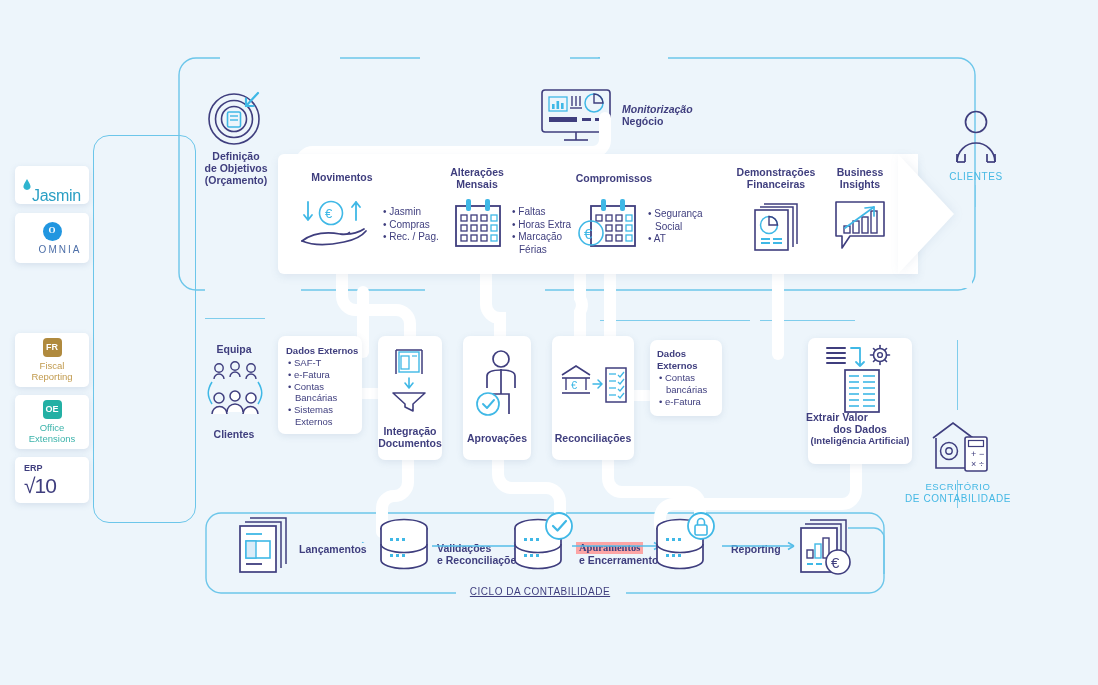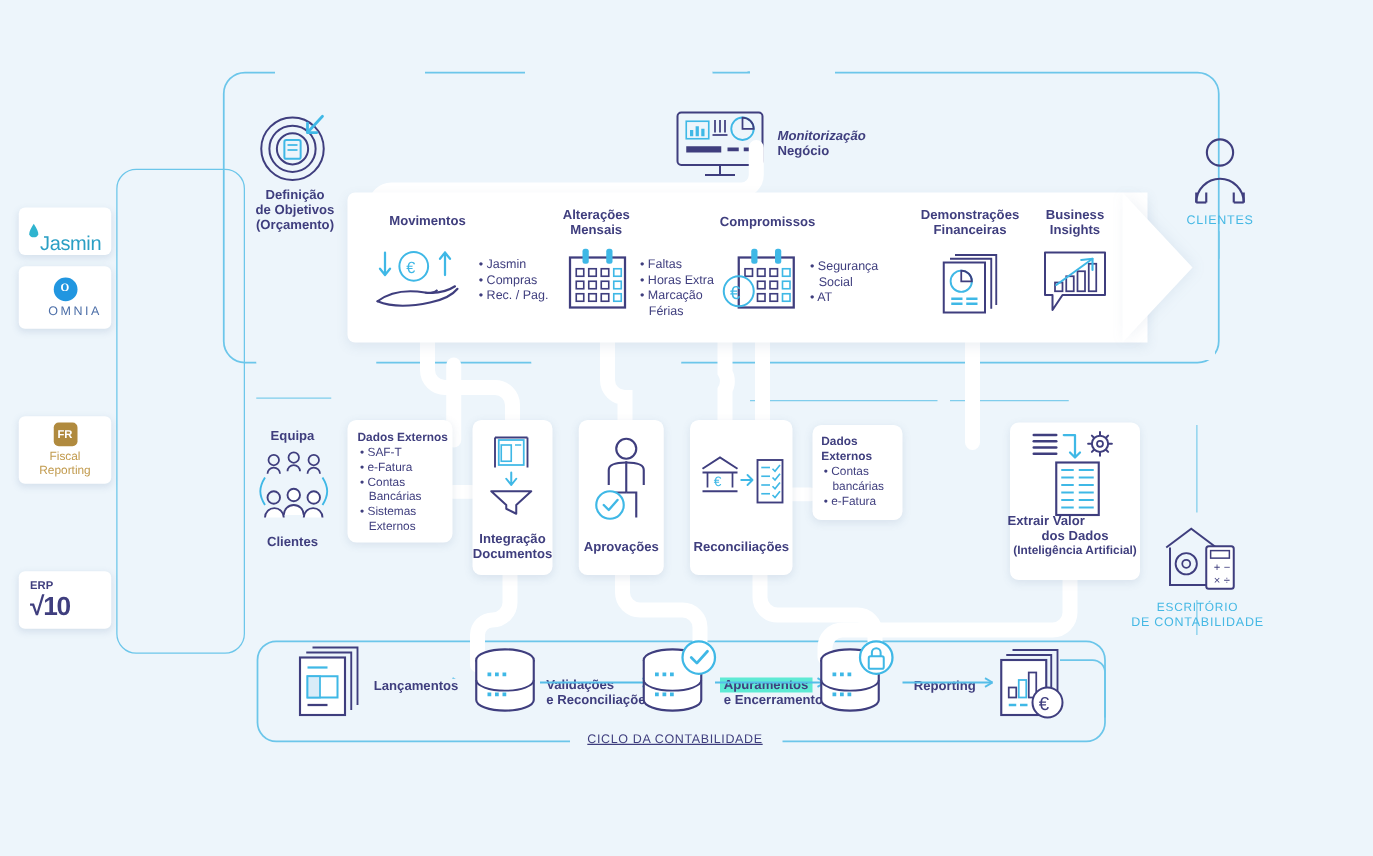--- a/index.html
+++ b/index.html
@@ -124,24 +124,29 @@
     <div class="prodname" style="color:#4d6fa8;letter-spacing:2px;font-size:10px;padding-left:16px;">OMNIA</div>
   </div>
 
 
   <div class="prod" style="top:333px;height:54px;">
     <div class="badge" style="background:#b08a3e;">FR</div>
     <div class="prodname" style="color:#c19a4d;">Fiscal</div>
     <div class="prodname" style="color:#c19a4d;">Reporting</div>
   </div>
 
+  <div class="prod" style="top:395px;height:54px;">
+    <div class="badge" style="background:#23b0a4;">OE</div>
+    <div class="prodname" style="color:#3cb3ab;">Office</div>
+    <div class="prodname" style="color:#3cb3ab;">Extensions</div>
+  </div>
 
   <div class="prod" style="top:457px;height:46px;align-items:flex-start;padding-left:9px;justify-content:center;">
     <div style="font-size:9px;font-weight:700;color:#3f3e7e;">ERP</div>
-    <div style="font-size:21px;font-weight:700;color:#3f3e7e;line-height:22px;letter-spacing:-1px;">√10</div>
+    <div style="font-size:21px;font-weight:400;color:#3f3e7e;line-height:22px;letter-spacing:-1px;">√10</div>
   </div>
 
   <svg style="position:absolute;left:206px;top:89px;width:60px;height:58px;" width="60" height="58" viewBox="0 0 60 58">
     <circle cx="28" cy="30" r="25" fill="none" stroke="#3f3e7e" stroke-width="1.6"></circle>
     <circle cx="28" cy="30" r="18.5" fill="none" stroke="#3f3e7e" stroke-width="1.6"></circle>
     <circle cx="28" cy="30" r="12.5" fill="none" stroke="#3f3e7e" stroke-width="1.6"></circle>
     <rect x="21.5" y="23" width="13" height="15" rx="1.5" fill="none" stroke="#3fb8e6" stroke-width="1.6"></rect>
     <line x1="24" y1="27" x2="32" y2="27" stroke="#3fb8e6" stroke-width="1.4"></line>
     <line x1="24" y1="31" x2="32" y2="31" stroke="#3fb8e6" stroke-width="1.4"></line>
     <path d="M52 4 L40 17" stroke="#3fb8e6" stroke-width="2.2" stroke-linecap="round"></path>
@@ -520,21 +525,21 @@
         <rect x="24" y="26" width="3" height="3"></rect>
       </g>
     <g fill="#3fb8e6">
         <rect x="12" y="42" width="3" height="3"></rect>
         <rect x="18" y="42" width="3" height="3"></rect>
         <rect x="24" y="42" width="3" height="3"></rect>
       </g>
     <circle cx="47" cy="14" r="13" fill="#fff" stroke="#3fb8e6" stroke-width="1.8"></circle>
     <path d="M41 14 L45.5 18.5 L54 9" fill="none" stroke="#3fb8e6" stroke-width="2.2" stroke-linecap="round" stroke-linejoin="round"></path>
   </svg>
-  <div class="lbl b" style="left:576px;top:542px;background:#5eead4;padding:0 3px;">Apuramentos</div>
+  <div class="lbl b" style="left:576px;top:542px;background:#fca5a5;padding:0 3px;font-family:Liberation Serif, serif;">Apuramentos</div>
   <div class="lbl b" style="left:576px;top:554px;background:#edf5fb;padding:0 3px;">e Encerramento</div>
   <svg style="position:absolute;left:572px;top:540px;width:96px;height:12px;" width="96" height="12">
     <line x1="0" y1="6" x2="88" y2="6" stroke="#55bde8" stroke-width="1.5"></line>
     <path d="M88 6 L82 2.5 M88 6 L82 9.5" stroke="#55bde8" stroke-width="1.5" fill="none"></path>
   </svg>
 
   <svg style="position:absolute;left:654px;top:512px;width:68px;height:60px;" width="68" height="60" viewBox="0 0 68 60">
     <ellipse cx="26" cy="16" rx="23" ry="8.5" fill="#fff" stroke="#3f3e7e" stroke-width="1.7"></ellipse>
     <path d="M3 16 V48 A23 8.5 0 0 0 49 48 V16" fill="#fff" stroke="#3f3e7e" stroke-width="1.7"></path>
     <path d="M3 32 A23 8.5 0 0 0 49 32" fill="none" stroke="#3f3e7e" stroke-width="1.5"></path>

